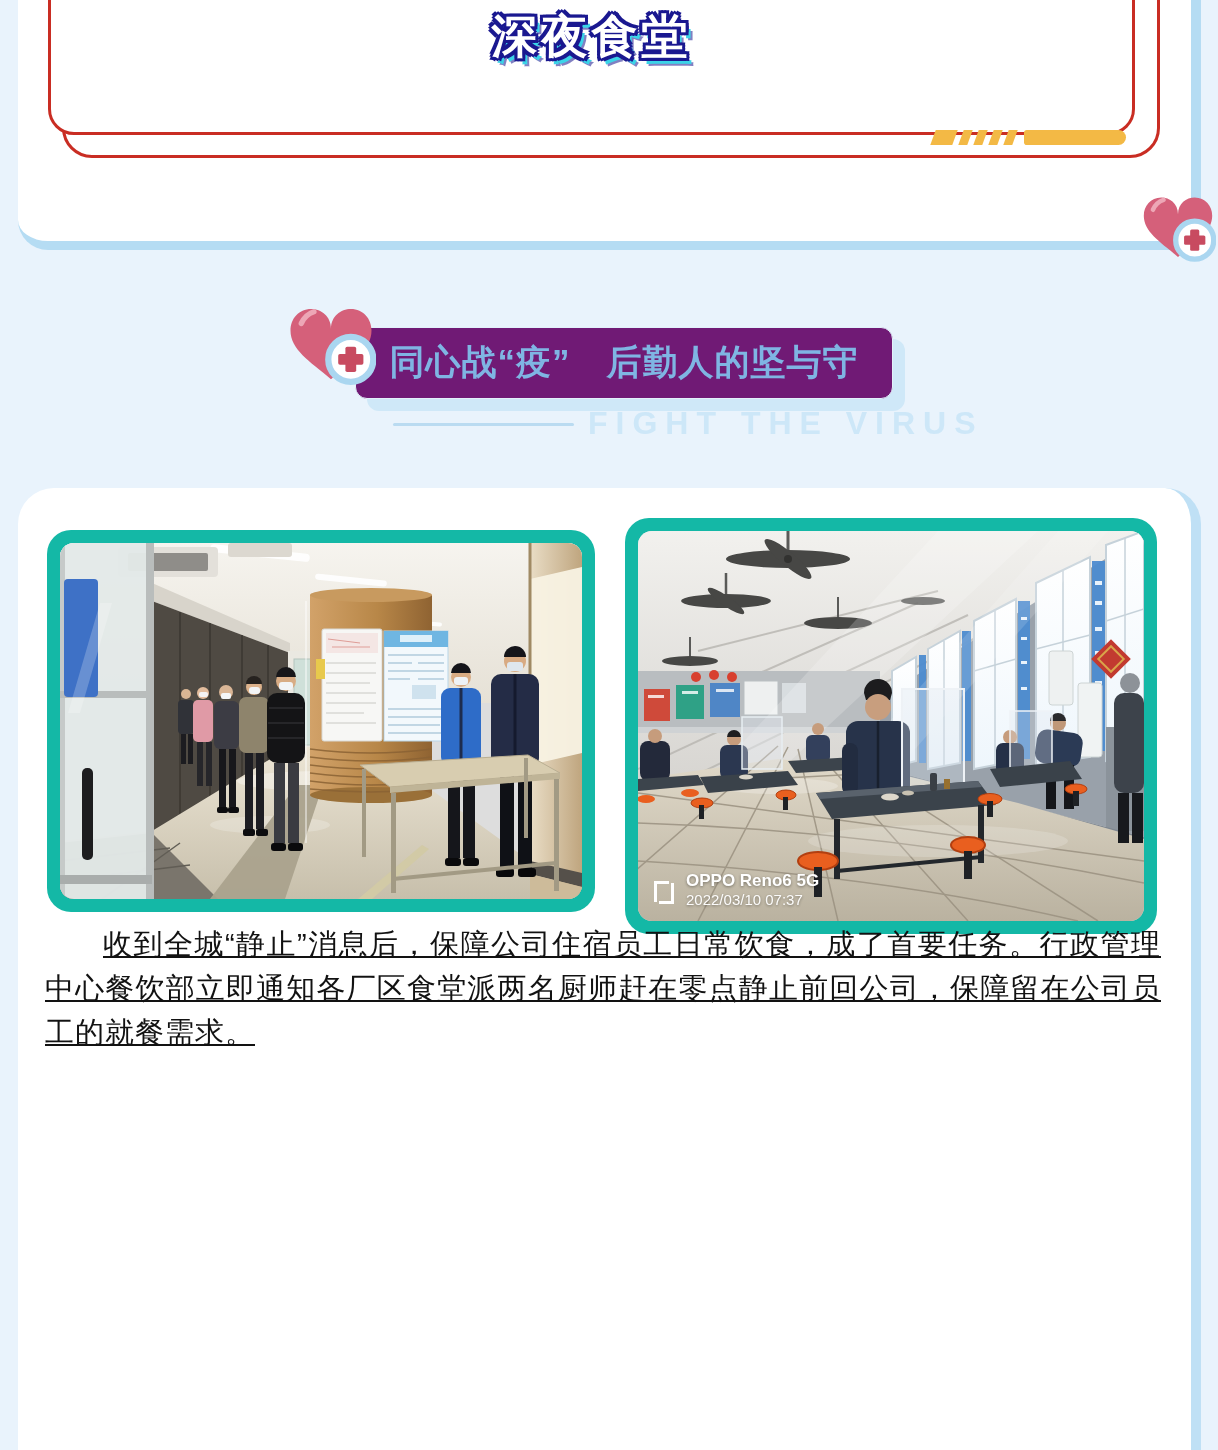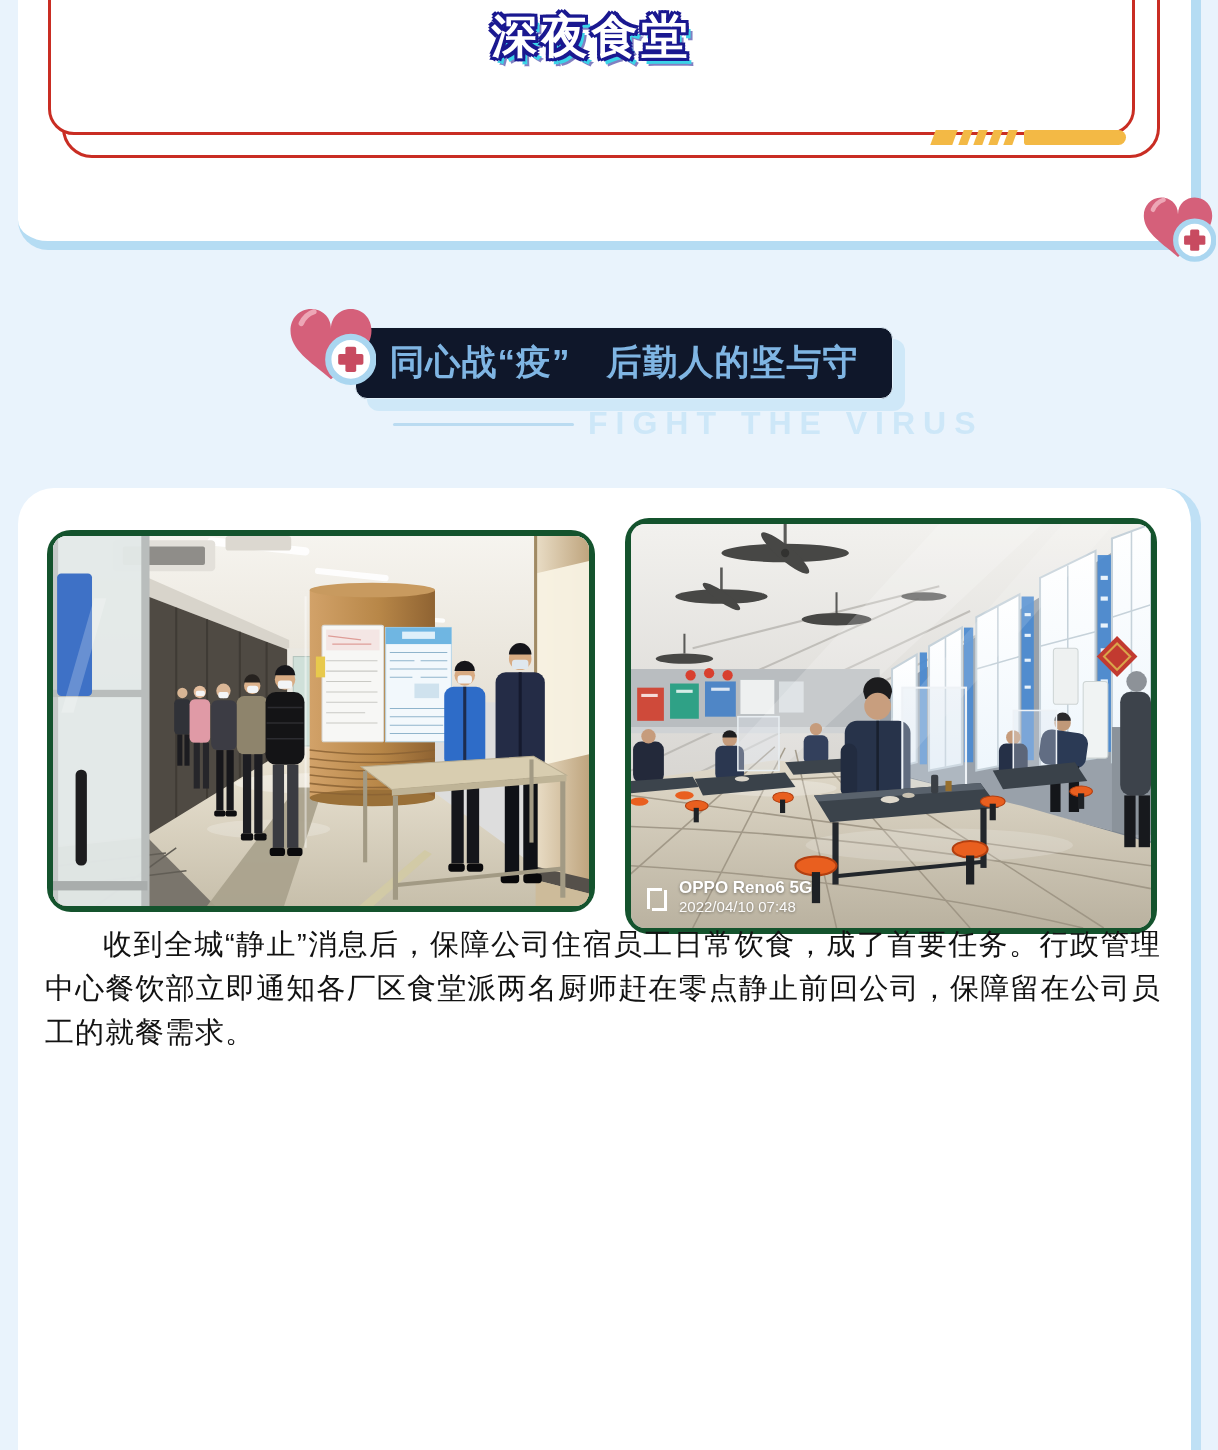--- a/index.html
+++ b/index.html
@@ -37,53 +37,53 @@
   .deco-yellow{position:absolute;left:933px;top:130px;display:flex;align-items:center;gap:6px;z-index:6;}
   .deco-yellow .block{width:22px;height:15px;background:#f3b945;transform:skewX(-20deg);}
   .deco-yellow .slash{width:9px;height:15px;background:#f3b945;transform:skewX(-20deg);}
   .deco-yellow .bar{width:102px;height:15px;background:#f3b945;border-radius:3px 8px 8px 3px;margin-left:3px;}
   .heart-icon{position:absolute;z-index:7;}
   .heart-top{left:1140px;top:190px;width:76px;height:76px;}
   .heart-header{left:286px;top:300px;width:90px;height:90px;}
   
   .banner{
     position:absolute;left:355px;top:327px;width:538px;height:72px;
-    background:#0f172a;border:1px solid #e3f1fb;border-radius:12px;
+    background:#701a75;border:1px solid #e3f1fb;border-radius:12px;
     box-shadow:12px 12px 0 #cfe8f8;box-sizing:border-box;z-index:2;
     text-align:center;line-height:68px;font-size:35px;font-weight:bold;
     color:#7fb5e3;letter-spacing:1px;
   }
   .sub-line{position:absolute;left:393px;top:423px;width:181px;height:3px;background:#badbf1;border-radius:2px;}
   .sub-text{position:absolute;left:588px;top:405px;font-size:32px;font-weight:bold;letter-spacing:8px;color:#cde7f8;}
   
   .main-card{
     position:absolute;left:18px;top:488px;width:1183px;height:962px;
     background:#ffffff;box-sizing:border-box;
     border-right:10px solid #bfe0f5;border-radius:36px 36px 0 0;
   }
-  .photo-frame{position:absolute;background:#14532d;border-radius:24px;padding:6px;box-sizing:border-box;}
+  .photo-frame{position:absolute;background:#14b8a6;border-radius:24px;padding:13px;box-sizing:border-box;}
   .photo-left{left:47px;top:530px;width:548px;height:382px;}
   .photo-right{left:625px;top:518px;width:532px;height:416px;}
   .photo-inner{width:100%;height:100%;border-radius:14px;overflow:hidden;position:relative;background:#ddd;}
   .photo-inner svg{display:block;width:100%;height:100%;}
   .watermark{
     position:absolute;left:16px;bottom:12px;display:flex;align-items:center;gap:10px;
     color:#ffffff;text-shadow:0 1px 3px rgba(0,0,0,.4);
   }
   .wm-logo{width:22px;height:27px;position:relative;flex:0 0 auto;}
   .wm-logo:before{content:"";position:absolute;left:0;top:4px;width:12px;height:18px;border-left:3px solid #fff;border-top:3px solid #fff;}
   .wm-logo:after{content:"";position:absolute;right:2px;bottom:0;width:12px;height:18px;border-right:3px solid #fff;border-bottom:3px solid #fff;}
   .wm-line1{font-size:17px;font-weight:bold;line-height:20px;}
   .wm-line2{font-size:15px;line-height:18px;opacity:.95;}
   .article{
     position:absolute;left:45px;top:922px;width:1116px;
     font-size:29px;line-height:44px;color:#121212;
     text-align:justify;letter-spacing:1px;
   }
-  .article p{margin:0;text-indent:2em;}
+  .article p{margin:0;text-indent:2em;text-decoration:underline;}
 </style>
 </head>
 <body>
 
 <div class="top-card">
   <div class="red-frame-b"></div>
   <div class="red-frame-a">
     <div class="hero-title">
       <div>深夜食堂</div>
     </div>
@@ -482,21 +482,21 @@
 
       <circle cx="492" cy="152" r="10" fill="#8d9298"></circle>
       <rect x="476" y="162" width="30" height="100" rx="10" fill="#3d434b"></rect>
       <rect x="480" y="262" width="11" height="50" fill="#17191d"></rect>
         <rect x="494" y="262" width="11" height="50" fill="#17191d"></rect>
     </svg>
     <div class="watermark">
       <div class="wm-logo"></div>
       <div>
         <div class="wm-line1">OPPO Reno6 5G</div>
-        <div class="wm-line2">2022/04/10 07:48</div>
+        <div class="wm-line2">2022/03/10 07:37</div>
       </div>
     </div>
   </div>
 </div>
 
 <div class="article">
   <p>收到全城“静止”消息后，保障公司住宿员工日常饮食，成了首要任务。行政管理中心餐饮部立即通知各厂区食堂派两名厨师赶在零点静止前回公司，保障留在公司员工的就餐需求。</p>
 </div>
 
 </body></html>

